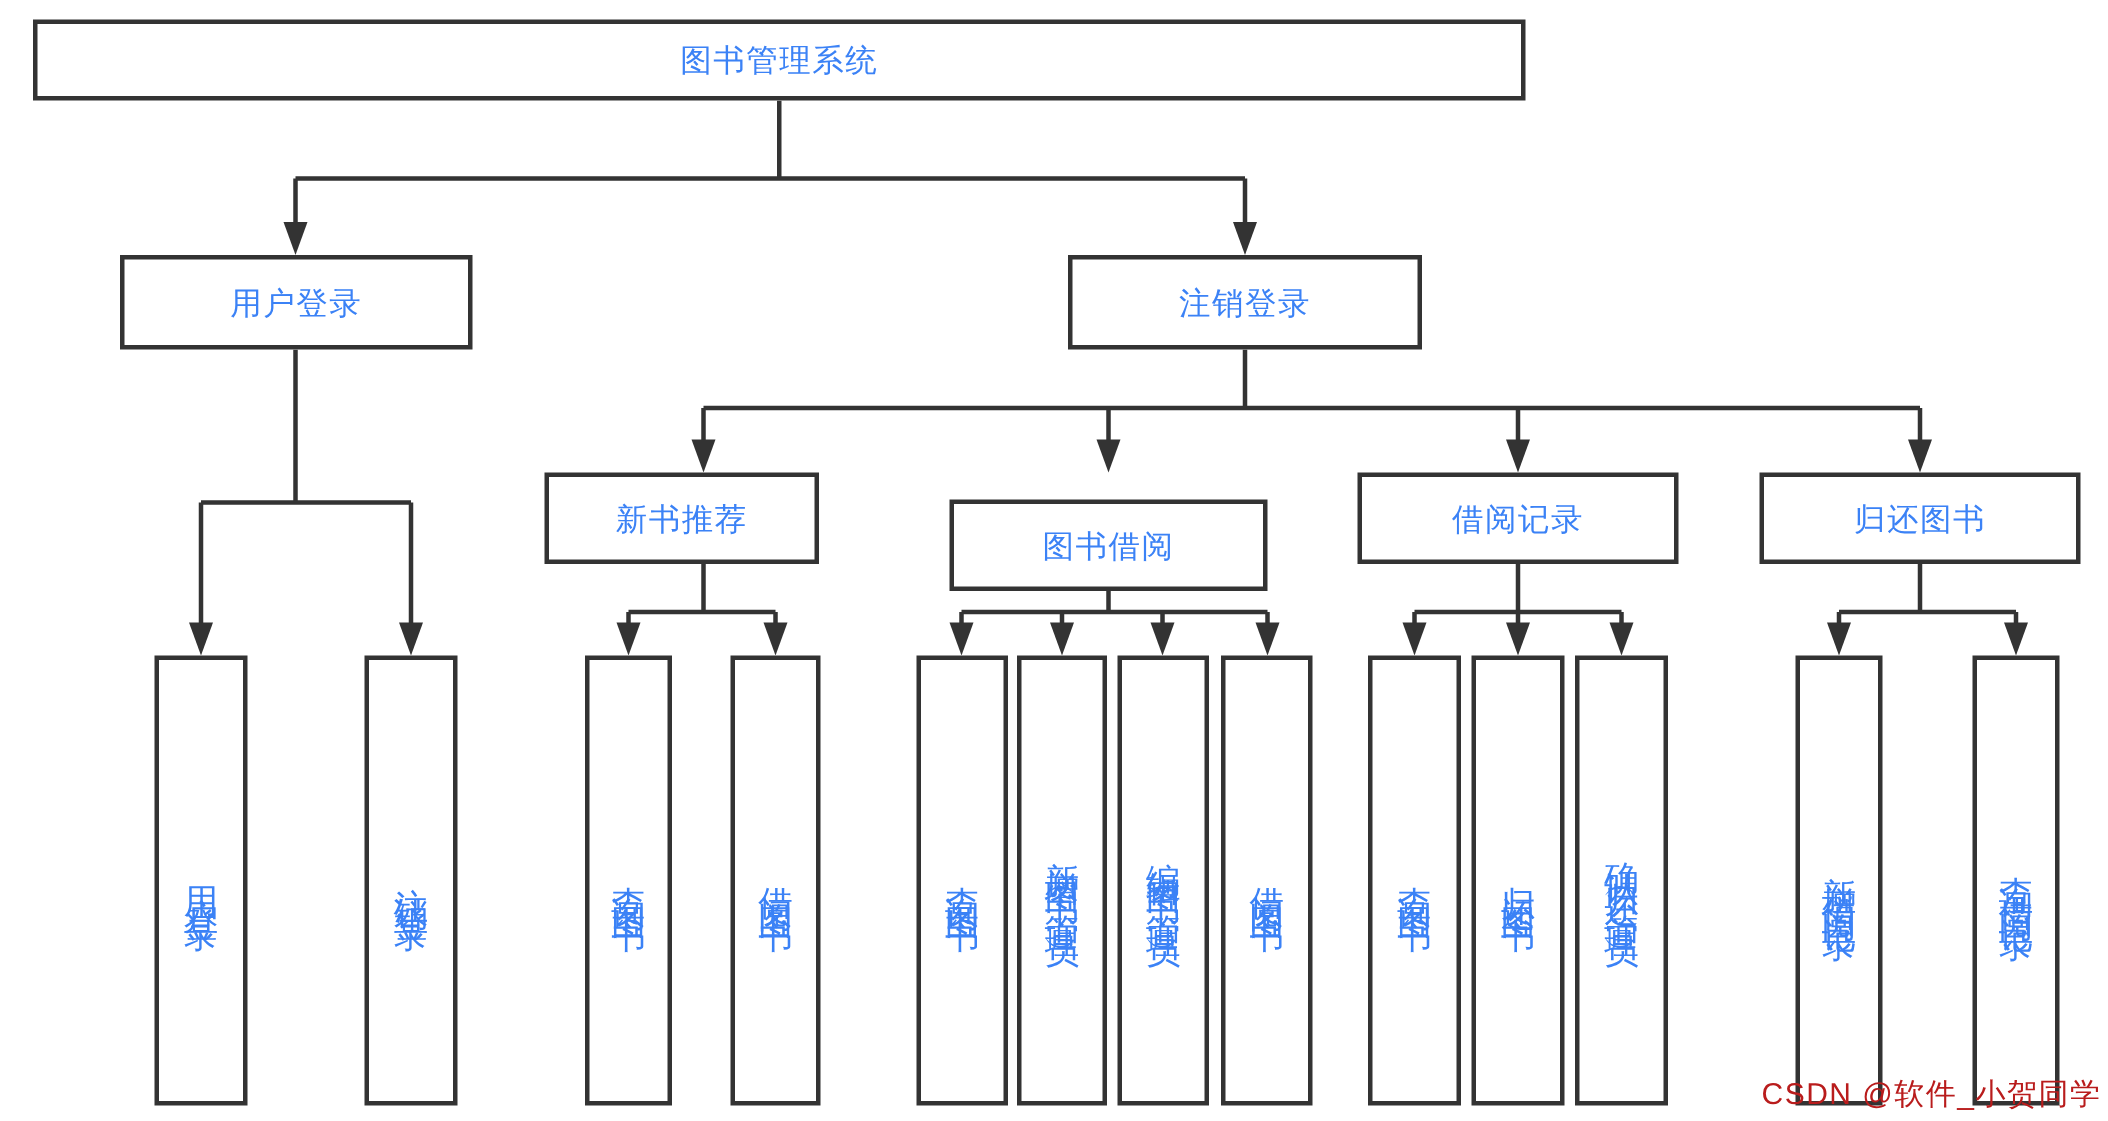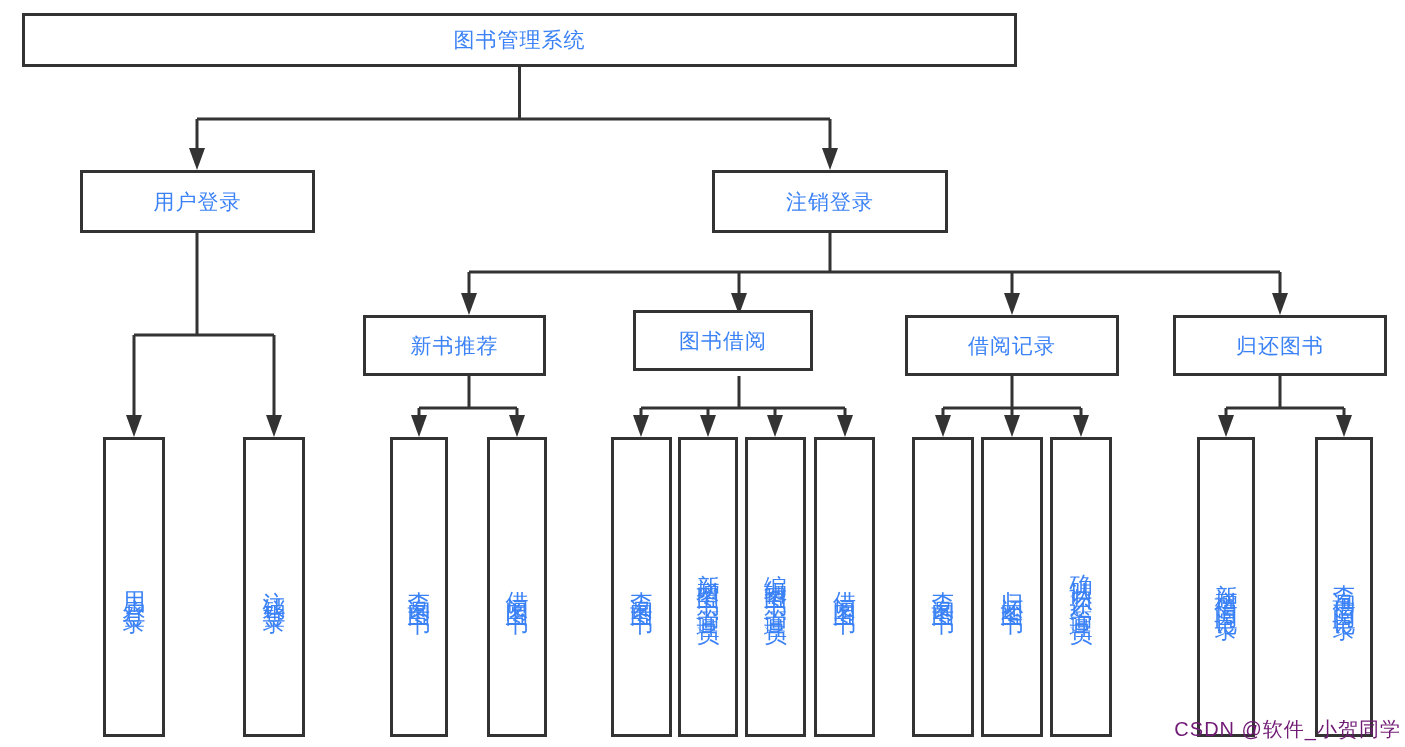--- a/index.html
+++ b/index.html
@@ -51,21 +51,21 @@
     font-size: 23px;
     letter-spacing: 7px;
     line-height: 1;
   }
 
   .watermark {
     position: absolute;
     right: 4px;
     bottom: 4px;
     font-size: 20px;
-    color: #701a75;
+    color: #b91c1c;
     letter-spacing: 1px;
     z-index: 3;
     white-space: nowrap;
   }
 </style>
 </head>
 <body>
 
 <div class="canvas">
 
@@ -104,21 +104,21 @@
     <polygon points="1218,415 1234,415 1226,437"></polygon>
     <polygon points="1336,415 1352,415 1344,437"></polygon>
   </svg>
 
   <div class="node h" style="left:22px; top:13px; width:995px; height:54px;">图书管理系统</div>
 
   <div class="node h" style="left:80px; top:170px; width:235px; height:63px;">用户登录</div>
   <div class="node h" style="left:712px; top:170px; width:236px; height:63px;">注销登录</div>
 
   <div class="node h" style="left:363px; top:315px; width:183px; height:61px;">新书推荐</div>
-  <div class="node h" style="left:633px; top:310px; width:180px; height:61px;">图书借阅</div>
+  <div class="node h" style="left:633px; top:333px; width:212px; height:61px;">图书借阅</div>
   <div class="node h" style="left:905px; top:315px; width:214px; height:61px;">借阅记录</div>
   <div class="node h" style="left:1173px; top:315px; width:214px; height:61px;">归还图书</div>
 
   <div class="node v" style="left:103px; top:437px; width:62px; height:300px;">用户登录</div>
   <div class="node v" style="left:243px; top:437px; width:62px; height:300px;">注销登录</div>
 
   <div class="node v" style="left:390px; top:437px; width:58px; height:300px;">查询图书</div>
   <div class="node v" style="left:487px; top:437px; width:60px; height:300px;">借阅图书</div>
 
   <div class="node v" style="left:611px; top:437px; width:61px; height:300px;">查询图书</div>

